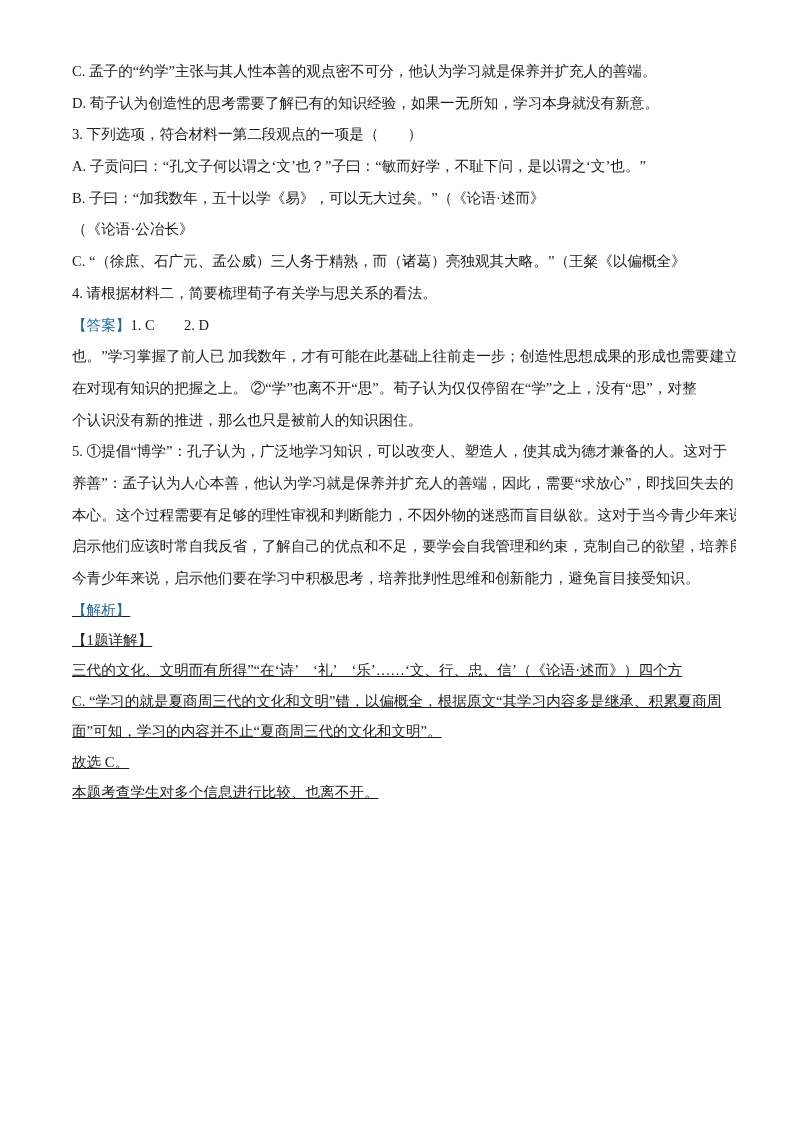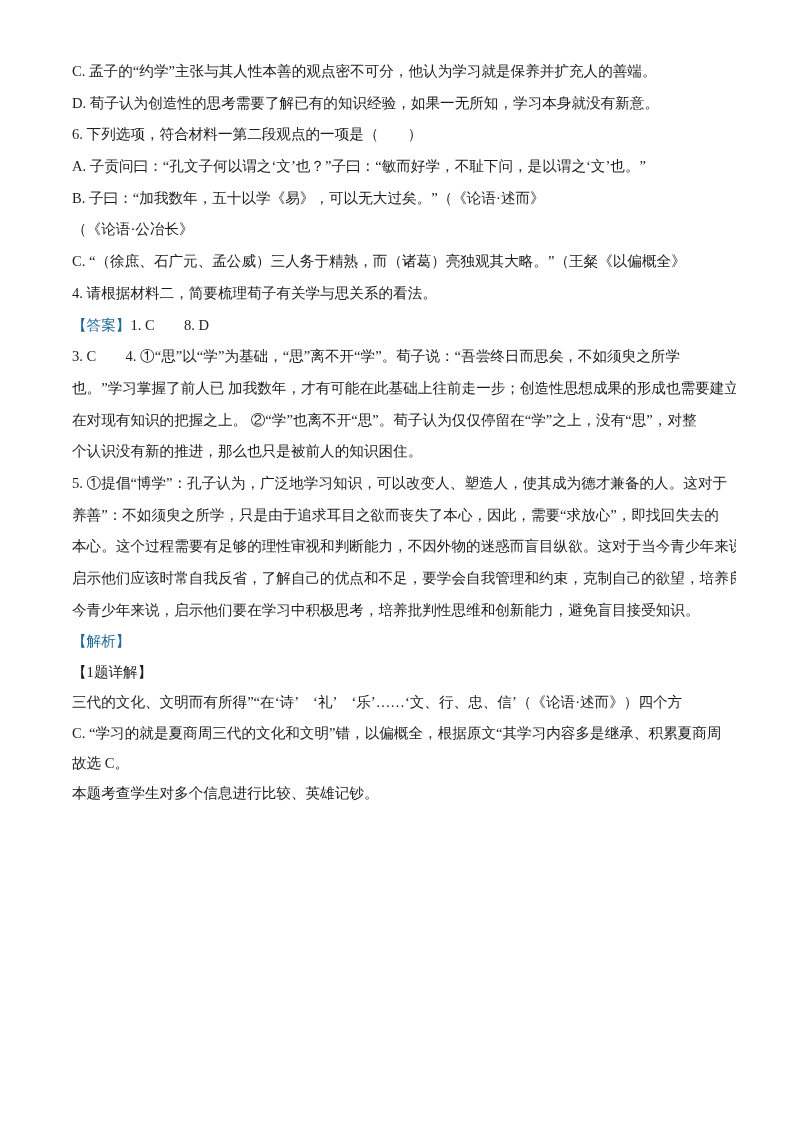--- a/index.html
+++ b/index.html
@@ -19,50 +19,51 @@
   .section { display: block; }
   .line {
     height: 31.7px;
     line-height: 31.7px;
     white-space: pre;
     overflow: hidden;
   }
   .section.tight .line {
     height: 30.4px;
     line-height: 30.4px;
+    text-decoration: underline;
   }
   .accent { color: var(--accent, #1f6b96); }
 </style>
 </head>
 <body>
 
 <div class="page" style="--accent: #1f6b96; background: rgb(255, 255, 255); color: rgb(29, 29, 29);">
   <div class="section">
       <div class="line"><span>C. 孟子的“约学”主张与其人性本善的观点密不可分，他认为学习就是保养并扩充人的善端。</span></div>
       <div class="line"><span>D. 荀子认为创造性的思考需要了解已有的知识经验，如果一无所知，学习本身就没有新意。</span></div>
-      <div class="line"><span>6. 下列选项，符合材料一第二段观点的一项是（　　）</span></div>
+      <div class="line"><span>3. 下列选项，符合材料一第二段观点的一项是（　　）</span></div>
       <div class="line"><span>A. 子贡问曰：“孔文子何以谓之‘文’也？”子曰：“敏而好学，不耻下问，是以谓之‘文’也。”</span></div>
       <div class="line"><span>B. 子曰：“加我数年，五十以学《易》，可以无大过矣。”（《论语·述而》</span></div>
       <div class="line"><span>（《论语·公冶长》</span></div>
       <div class="line"><span>C. “（徐庶、石广元、孟公威）三人务于精熟，而（诸葛）亮独观其大略。”（王粲《以偏概全》</span></div>
       <div class="line"><span>4. 请根据材料二，简要梳理荀子有关学与思关系的看法。</span></div>
     </div>
   <div class="section">
-      <div class="line"><span class="accent">【答案】</span><span>1. C　　8. D</span></div>
-      <div class="line"><span>3. C　　4. ①“思”以“学”为基础，“思”离不开“学”。荀子说：“吾尝终日而思矣，不如须臾之所学</span></div>
+      <div class="line"><span class="accent">【答案】</span><span>1. C　　2. D</span></div>
       <div class="line"><span>也。”学习掌握了前人已 加我数年，才有可能在此基础上往前走一步；创造性思想成果的形成也需要建立</span></div>
       <div class="line"><span>在对现有知识的把握之上。 ②“学”也离不开“思”。荀子认为仅仅停留在“学”之上，没有“思”，对整</span></div>
       <div class="line"><span>个认识没有新的推进，那么也只是被前人的知识困住。</span></div>
       <div class="line"><span>5. ①提倡“博学”：孔子认为，广泛地学习知识，可以改变人、塑造人，使其成为德才兼备的人。这对于</span></div>
-      <div class="line"><span>养善”：不如须臾之所学，只是由于追求耳目之欲而丧失了本心，因此，需要“求放心”，即找回失去的</span></div>
+      <div class="line"><span>养善”：孟子认为人心本善，他认为学习就是保养并扩充人的善端，因此，需要“求放心”，即找回失去的</span></div>
       <div class="line"><span>本心。这个过程需要有足够的理性审视和判断能力，不因外物的迷惑而盲目纵欲。这对于当今青少年来说，</span></div>
       <div class="line"><span>启示他们应该时常自我反省，了解自己的优点和不足，要学会自我管理和约束，克制自己的欲望，培养良</span></div>
       <div class="line"><span>今青少年来说，启示他们要在学习中积极思考，培养批判性思维和创新能力，避免盲目接受知识。</span></div>
     </div>
   <div class="section tight">
       <div class="line"><span class="accent">【解析】</span></div>
       <div class="line"><span>【1题详解】</span></div>
       <div class="line"><span>三代的文化、文明而有所得”“在‘诗’　‘礼’　‘乐’……‘文、行、忠、信’（《论语·述而》）四个方</span></div>
       <div class="line"><span>C. “学习的就是夏商周三代的文化和文明”错，以偏概全，根据原文“其学习内容多是继承、积累夏商周</span></div>
+      <div class="line"><span>面”可知，学习的内容并不止“夏商周三代的文化和文明”。</span></div>
       <div class="line"><span>故选 C。</span></div>
-      <div class="line"><span>本题考查学生对多个信息进行比较、英雄记钞。</span></div>
+      <div class="line"><span>本题考查学生对多个信息进行比较、也离不开。</span></div>
     </div>
 </div>
 
 </body></html>

